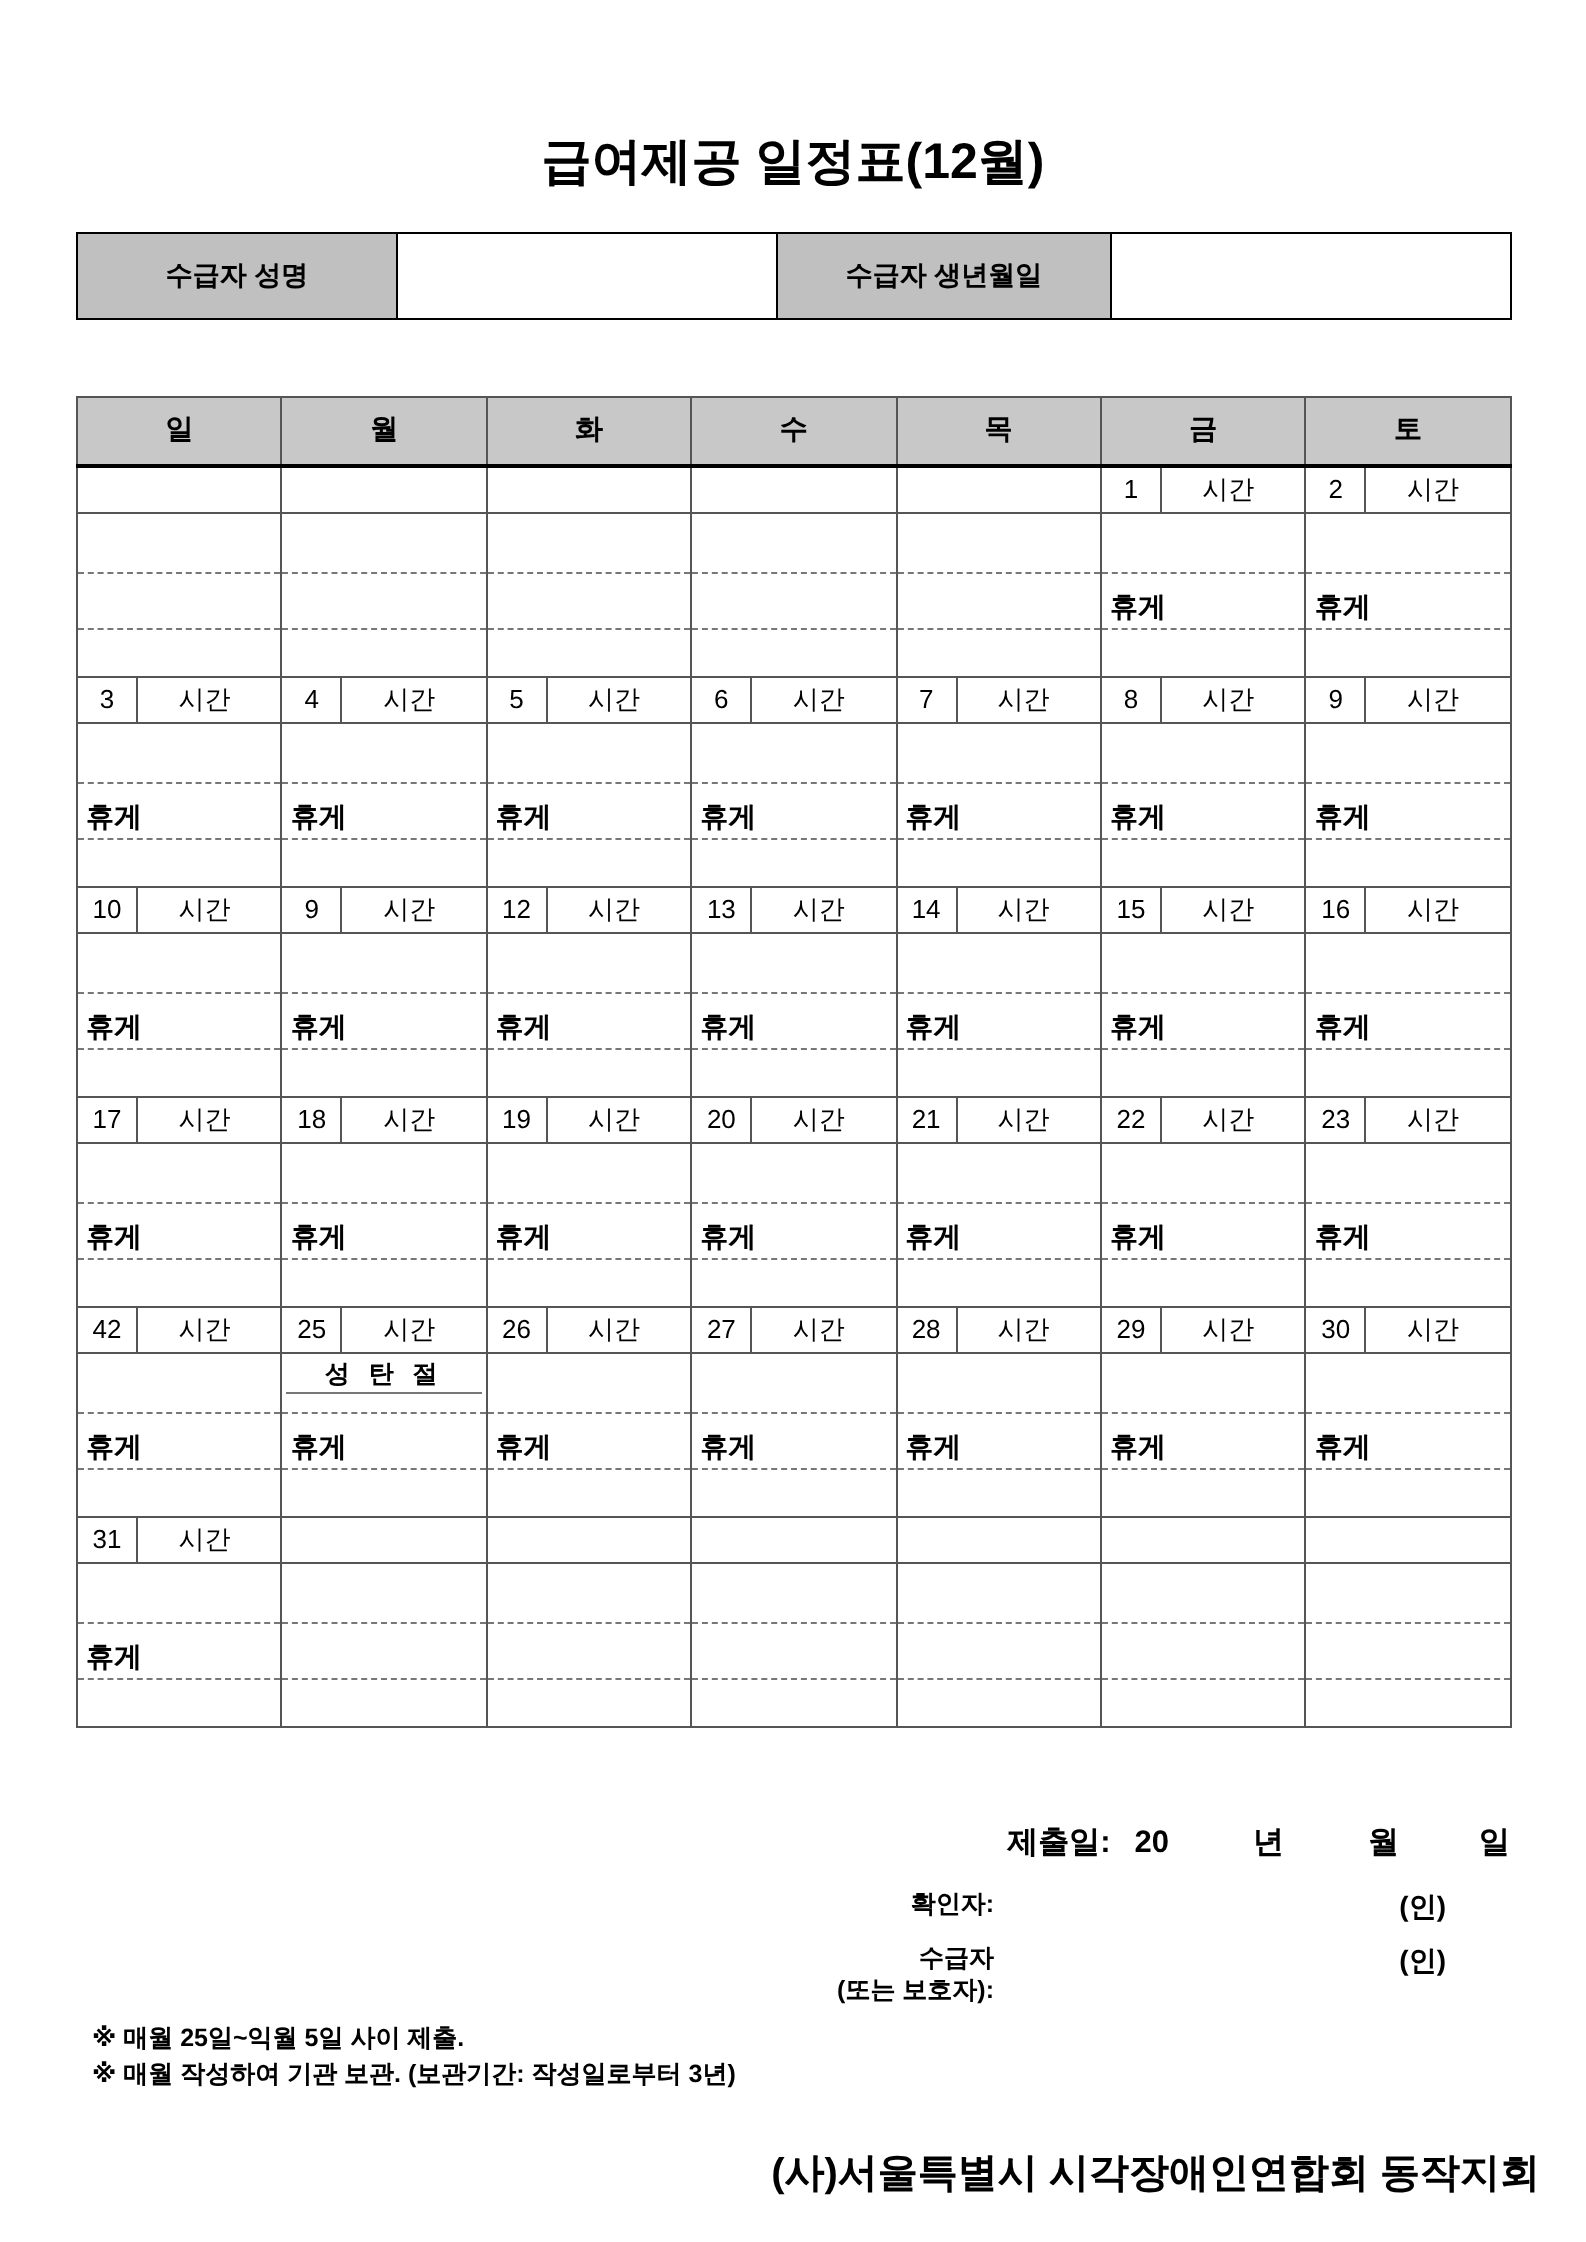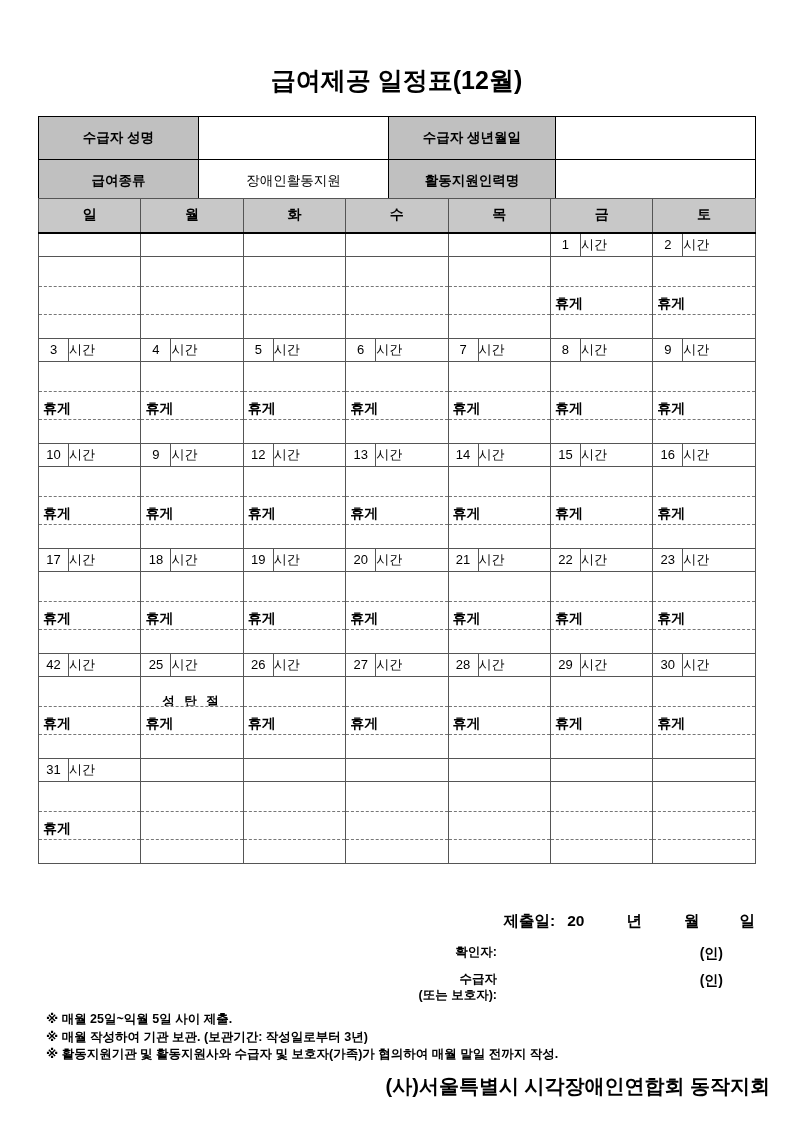--- a/index.html
+++ b/index.html
@@ -115,37 +115,37 @@
     text-align: center;
     font-size: 13px;
     border-right: 1px solid #555;
     box-sizing: border-box;
   }
   .date-num.empty { border-right: none; }
   .date-hours {
     flex: 1;
     height: 23px;
     line-height: 23px;
-    text-align: left;
+    text-align: center;
     font-size: 13px;
     padding-right: 5px;
     box-sizing: border-box;
   }
   
   .r-blank1 {
     height: 30px;
     border-bottom: 1px dashed #777;
     position: relative;
   }
   .holiday-name {
     font-size: 12.5px;
     font-weight: bold;
     text-align: center;
     letter-spacing: 3px;
-    padding-top: 16px;
+    padding-top: 2px;
     border-bottom: 1px solid #777;
     margin: 0 2px;
     display: block;
   }
   
   .r-rest {
     height: 28px;
     border-bottom: 1px dashed #777;
     font-size: 14px;
     font-weight: bold;
@@ -234,26 +234,20 @@
       <col style="width:160px">
       <col style="width:190px">
       <col style="width:167px">
       <col style="width:200px">
     </colgroup>
     <tbody>
       <tr>
         <td class="info-label">수급자 성명</td>
         <td class="info-value"></td>
         <td class="info-label">수급자 생년월일</td>
-        <td class="info-value"></td>
-      </tr>
-      <tr>
-        <td class="info-label">급여종류</td>
-        <td class="info-value">장애인활동지원</td>
-        <td class="info-label">활동지원인력명</td>
         <td class="info-value"></td>
       </tr>
     </tbody>
   </table>
 
   <table class="cal-table">
     <colgroup>
       <col style="width:102.4px">
         <col style="width:102.4px">
         <col style="width:102.4px">
@@ -682,18 +676,17 @@
     <span class="sig-label">
       <span class="l1">수급자</span>
       <span class="l2">(또는 보호자):</span>
     </span>
     <span class="sig-seal">(인)</span>
   </div>
 
   <div class="notes">
     <div>※ 매월 25일~익월 5일 사이 제출.</div>
     <div>※ 매월 작성하여 기관 보관. (보관기간: 작성일로부터 3년)</div>
-    <div>※ 활동지원기관 및 활동지원사와 수급자 및 보호자(가족)가 협의하여 매월 말일 전까지 작성.</div>
   </div>
 
   <div class="org-footer">(사)서울특별시 시각장애인연합회 동작지회</div>
 
 </div>
 
 </body></html>

